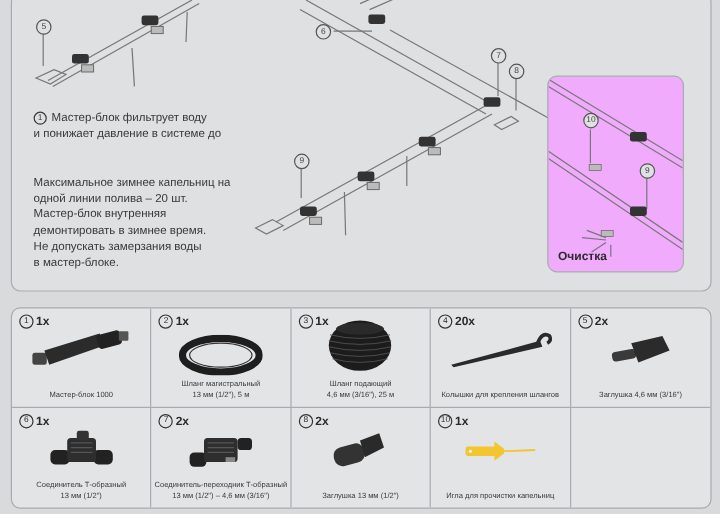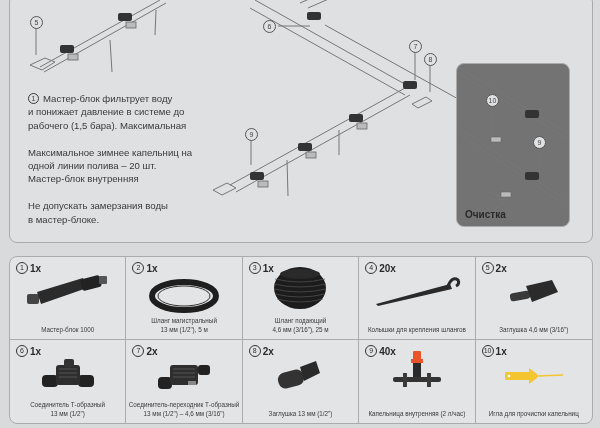--- a/index.html
+++ b/index.html
@@ -19,21 +19,21 @@
   .desc {
     position:absolute; left:28px; top:92px; width:200px;
     font-size:9.6px; line-height:13.4px; color:#39393b;
   }
   .desc .num {
     display:inline-block; width:9px; height:9px; border:1px solid #39393b; border-radius:50%;
     font-size:7px; line-height:9px; text-align:center; margin-right:4px; vertical-align:1px;
   }
   .inset {
     position:absolute; left:456px; top:63px; width:112px; height:162px;
-    border:1px solid #a9abae; border-radius:8px; background:#737373;
+    border:1px solid #a9abae; border-radius:8px; background:#f0abfc;
     overflow:hidden;
   }
   .inset-label {
     position:absolute; left:8px; bottom:6px; font-size:10px; font-weight:bold; color:#2a2a2c;
   }
   .callout {
     position:absolute; width:11px; height:11px; border:1px solid #555; border-radius:50%;
     font-size:7px; line-height:11px; text-align:center; color:#444; background:#e0e1e3;
   }
   .parts {
@@ -116,26 +116,26 @@
 
 <div class="callout" style="left:30px;top:16px;">5</div>
 <div class="callout" style="left:263px;top:20px;">6</div>
 <div class="callout" style="left:409px;top:40px;">7</div>
 <div class="callout" style="left:424px;top:53px;">8</div>
 <div class="callout" style="left:245px;top:128px;">9</div>
 
 <div class="desc">
   <span class="num">1</span><span>Мастер-блок фильтрует воду</span><br>
   <span>и понижает давление в системе до</span><br>
-  <span>рабочего (1,5 бара). Максимальная</span><br>
+  <br>
   <br>
   <span>Максимальное зимнее капельниц на</span><br>
   <span>одной линии полива – 20 шт.</span><br>
   <span>Мастер-блок внутренняя</span><br>
-  <br>
+  <span>демонтировать в зимнее время.</span><br>
   <span>Не допускать замерзания воды</span><br>
   <span>в мастер-блоке.</span>
 </div>
 
 <div class="inset">
   <svg width="112" height="162" viewBox="0 0 112 162">
     <g stroke="#777" stroke-width="1" fill="none">
       <line x1="0" y1="2" x2="112" y2="70"></line>
       <line x1="0" y1="8" x2="112" y2="76"></line>
       <line x1="0" y1="62" x2="112" y2="138"></line>
@@ -287,37 +287,20 @@
       </div>
     <div class="cell-img">
         <svg width="60" height="36" viewBox="0 0 60 36">
       <rect x="8" y="14" width="26" height="16" rx="7" fill="#333" transform="rotate(-15 21 22)"></rect>
       <polygon points="30,10 46,4 50,16 34,24" fill="#2a2a2a"></polygon>
     </svg>
       </div>
     <div class="cell-cap">Заглушка 13 мм (1/2")</div>
   </div>
 
-  <div class="cell">
-    <div class="cell-head">
-        <span class="cnum">9</span>
-        <span>40x</span>
-      </div>
-    <div class="cell-img" style="top:10px;">
-        <svg width="60" height="44" viewBox="0 0 60 44">
-      <rect x="26" y="2" width="8" height="10" rx="1" fill="#e8532a"></rect>
-      <rect x="24" y="10" width="12" height="4" fill="#e8532a"></rect>
-      <rect x="26" y="14" width="8" height="16" fill="#2a2a2a"></rect>
-      <rect x="6" y="28" width="48" height="5" rx="2" fill="#333"></rect>
-      <rect x="16" y="24" width="4" height="14" fill="#3a3a3a"></rect>
-      <rect x="40" y="24" width="4" height="14" fill="#3a3a3a"></rect>
-    </svg>
-      </div>
-    <div class="cell-cap">Капельница внутренняя (2 л/час)</div>
-  </div>
 
   <div class="cell">
     <div class="cell-head">
         <span class="cnum">10</span>
         <span>1x</span>
       </div>
     <div class="cell-img">
         <svg width="70" height="30" viewBox="0 0 70 30">
       <rect x="6" y="12" width="28" height="8" rx="2" fill="#f2c531"></rect>
       <polygon points="30,8 38,14 38,18 30,24" fill="#f2c531"></polygon>

